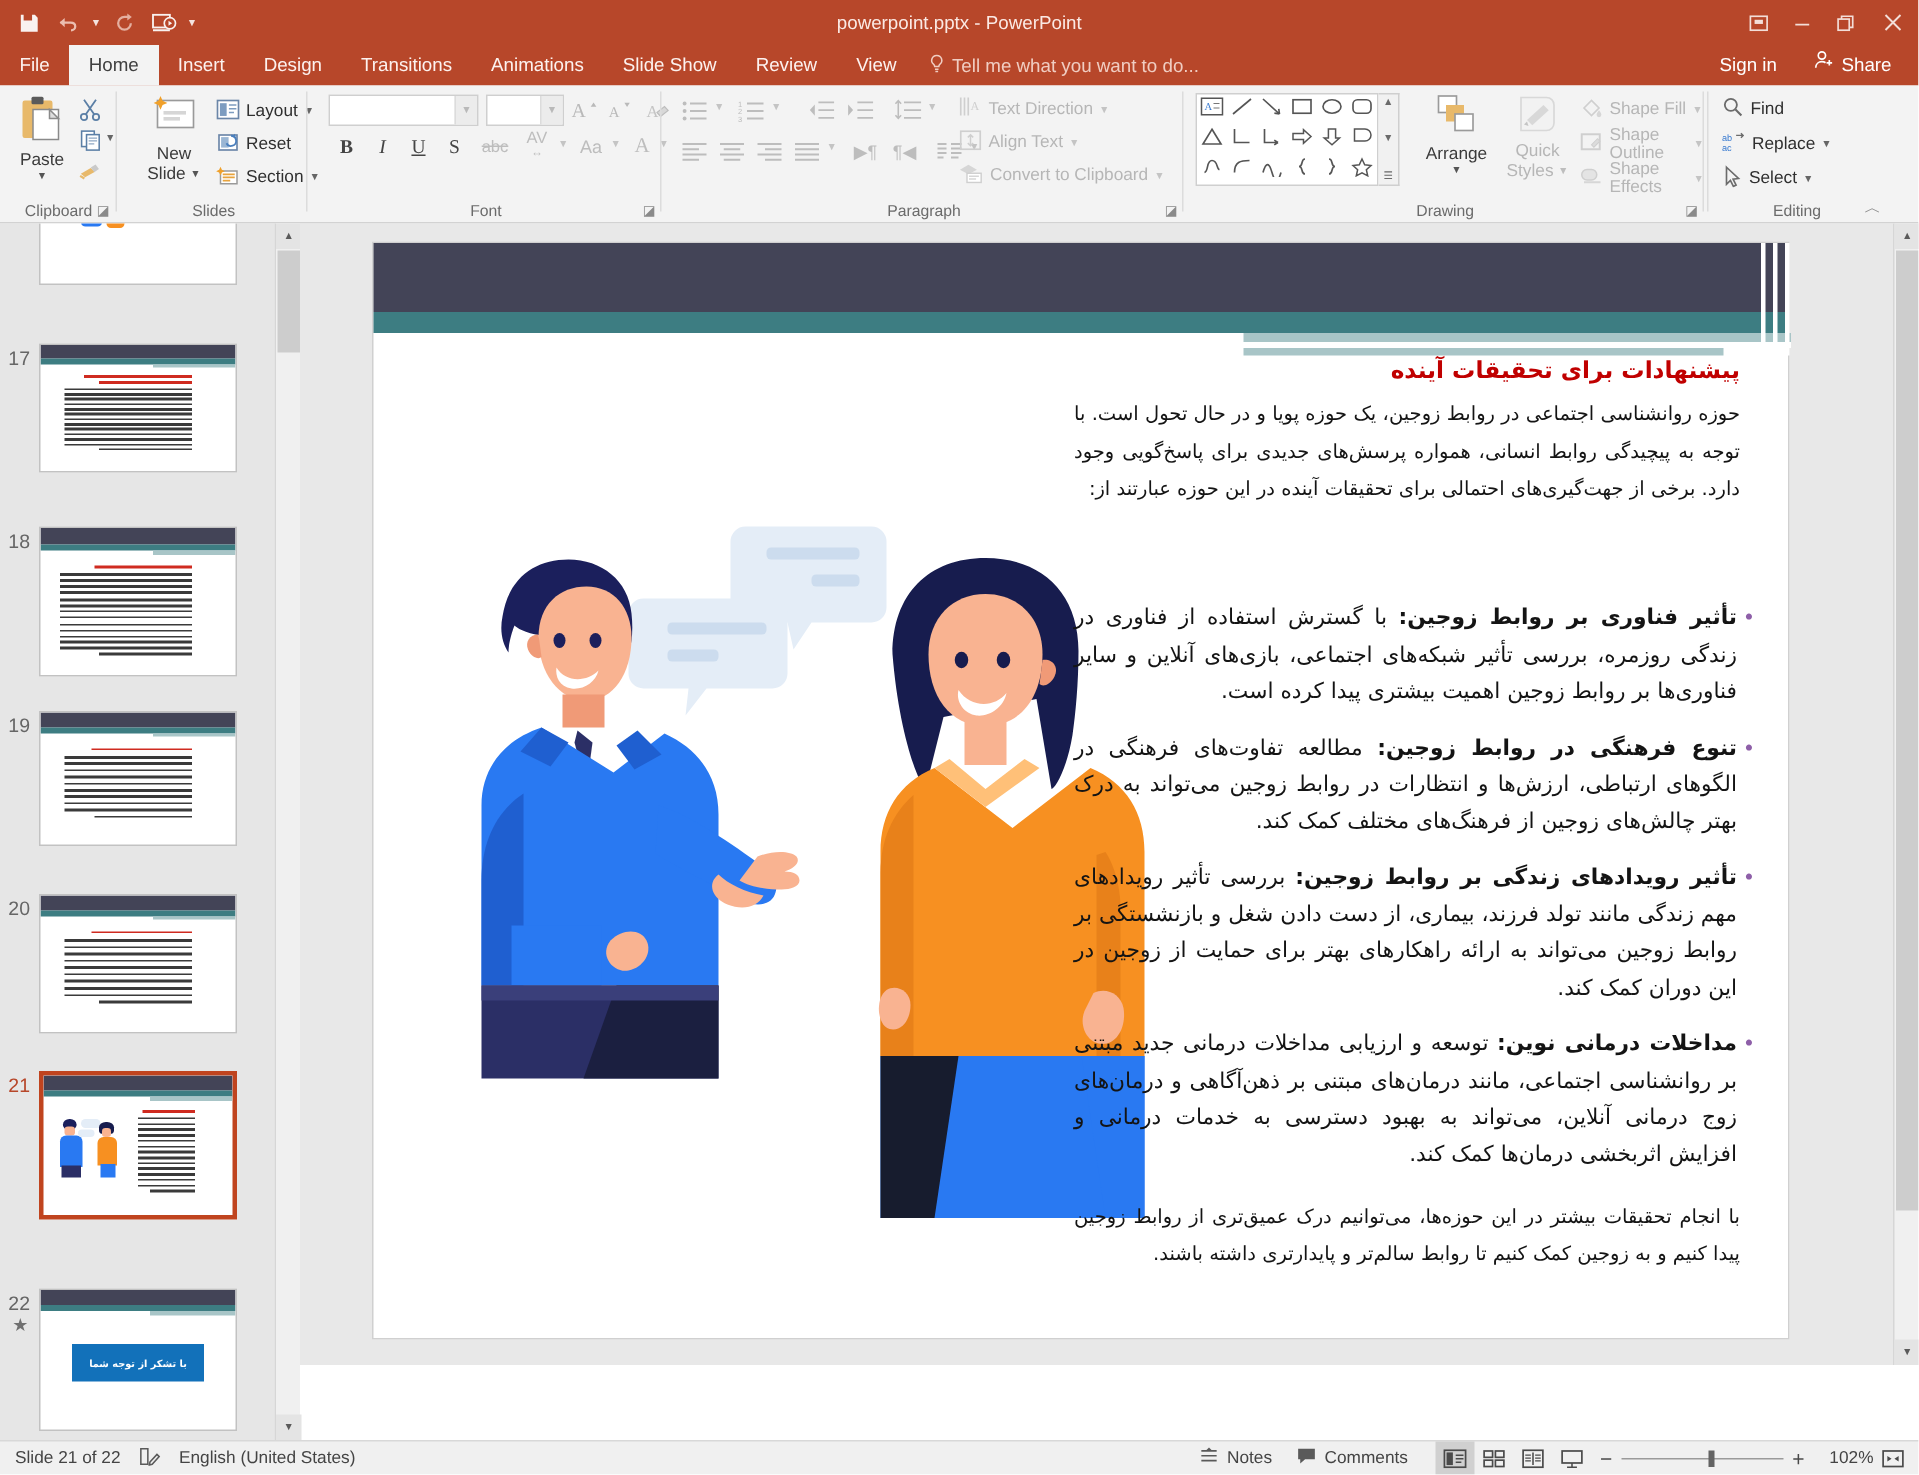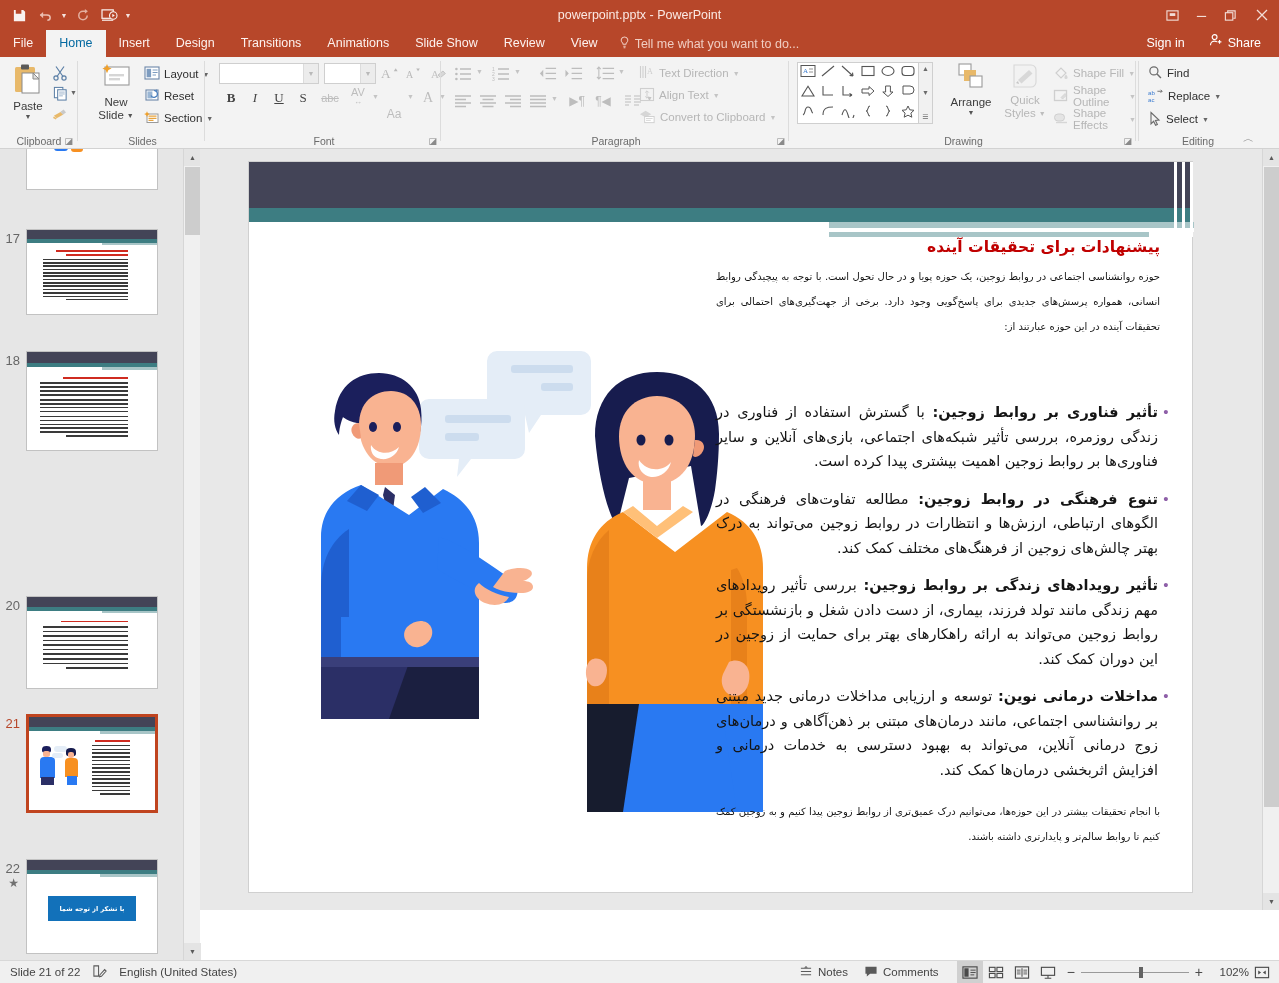--- a/index.html
+++ b/index.html
@@ -34,21 +34,21 @@
 
   
   .tabrow {
     position: absolute; top: 30px; left: 0; width: 1279px; height: 27px;
     background: #b7472a; display: flex; align-items: flex-end;
   }
   .tab {
     height: 27px; line-height: 27px; padding: 0 13px; font-size: 12.5px; color: #fdf2ef;
     white-space: nowrap;
   }
-  .tab.active { background: #f3f3f3; color: #0369a1; }
+  .tab.active { background: #f3f3f3; color: #404040; }
   .tellme { display:flex; align-items:center; gap:5px; margin-left: 8px; color: #f0cdc2; font-size: 12.5px; height:27px;}
   .tabrow-right { position:absolute; right: 0; top:0; height:27px; display:flex; align-items:center; gap:4px; padding-right:8px;}
   .signin { font-size: 12.5px; color:#fff; padding: 0 10px; line-height:27px;}
   .share { font-size: 12.5px; color:#fff; padding: 0 10px; line-height:27px; display:flex; align-items:center; gap:5px; height:27px;}
 
   
   .ribbon {
     position: absolute; top: 57px; left: 0; width: 1279px; height: 92px;
     background: #f3f3f3; border-bottom: 1px solid #d2d2d2;
   }
@@ -126,21 +126,21 @@
   .s-bar { position:absolute; background:#a8c5c7; }
   .s-white { position:absolute; background:#ffffff; }
 
   .slide-title {
     position:absolute; right:32px; top:76px; width:460px;
     text-align:right; direction:rtl; color:#c00000; font-weight:bold; font-size:15.5px;
     font-family:"DejaVu Sans", sans-serif;
   }
   .slide-para {
     position:absolute; right:32px; width:444px; direction:rtl; text-align:justify;
-    font-size:10px; line-height:25px; color:#141414; font-family:"DejaVu Sans", sans-serif;
+    font-size:13px; line-height:25px; color:#141414; font-family:"DejaVu Sans", sans-serif;
   }
   .blist { position:absolute; right:18px; width:458px; direction:rtl; }
   .bli { display:flex; align-items:flex-start; margin-bottom:13px; }
   .bdot { width:16px; flex:0 0 16px; color:#8e5fa8; font-size:15px; line-height:24px; text-align:center; }
   .btxt { flex:1; text-align:justify; font-size:14.5px; line-height:24.5px; color:#141414; font-family:"DejaVu Sans", sans-serif;}
   .btxt b { font-weight:bold; }
 
   .slide-vscroll { position:absolute; top:149px; right:0; width:17px; height:761px; background:#f0f0f0; border-left:1px solid #d6d6d6;}
 
   
@@ -391,21 +391,21 @@
       <div class="fbtn on" style="left:14px; top:31px; width:20px; height:20px; font-weight:bold; font-family:'Liberation Serif', serif;">B</div>
       <div class="fbtn on" style="left:38px; top:31px; width:20px; height:20px; font-style:italic; font-family:'Liberation Serif', serif;">I</div>
       <div class="fbtn on" style="left:62px; top:31px; width:20px; height:20px; text-decoration:underline; font-family:'Liberation Serif', serif;">U</div>
       <div class="fbtn on" style="left:86px; top:31px; width:20px; height:20px; font-family:'Liberation Serif', serif;">S</div>
       <div class="fbtn" style="left:110px; top:31px; width:26px; height:20px; font-size:11px; text-decoration:line-through;">abc</div>
       <div class="fbtn" style="left:138px; top:29px; width:26px; height:22px; font-size:11px; flex-direction:column; line-height:9px;">
         <span>AV</span>
         <span style="font-size:8px;">↔</span>
       </div>
       <div class="sm-caret dim" style="position:absolute; left:165px; top:36px;">▼</div>
-      <div class="fbtn" style="left:175px; top:31px; width:24px; height:20px; font-size:12px;margin-top:16px;">Aa</div>
+      <div class="fbtn" style="left:175px; top:31px; width:24px; height:20px; font-size:12px;">Aa</div>
       <div class="sm-caret dim" style="position:absolute; left:200px; top:36px;">▼</div>
       <div class="fbtn" style="left:211px; top:31px; width:20px; height:20px; font-size:14px; font-family:'Liberation Serif', serif;">A</div>
       <div class="sm-caret dim" style="position:absolute; left:232px; top:36px;">▼</div>
 
       <div class="group-label">Font</div>
       <div class="dlg" style="right:4px;">◪</div>
       <div class="group-sep" style="right:0;"></div>
     </div>
 
     <div class="group" style="left:443px; width:346px;">
@@ -736,20 +736,41 @@
           <div class="t-line" style="left:10%; top:65%; width:68%;"></div>
           <div class="t-line" style="left:10%; top:69%; width:68%;"></div>
           <div class="t-line" style="left:10%; top:73%; width:68%;"></div>
           <div class="t-line" style="left:10%; top:77%; width:68%;"></div>
           <div class="t-line" style="left:10%; top:81%; width:68%;"></div>
           <div class="t-line" style="left:30%; top:85%; width:48%;"></div>
         </div>
       </div>
     </div>
 
+    <div class="thumb-row" style="top:325px;">
+      <div class="thumb-num">19</div>
+      <div class="thumb" style="height:90px;">
+        <div class="t-navy"></div>
+        <div class="t-teal" style="top:11%;"></div>
+        <div class="t-lt" style="left:58%; top:15.5%; width:42%; height:2.6%;"></div>
+        <div>
+          <div class="t-line red" style="left:26%; top:27%; width:52%;"></div>
+          <div class="t-line" style="left:12%; top:33%; width:66%;"></div>
+          <div class="t-line" style="left:12%; top:38%; width:66%;"></div>
+          <div class="t-line" style="left:12%; top:43%; width:66%;"></div>
+          <div class="t-line" style="left:12%; top:48%; width:66%;"></div>
+          <div class="t-line" style="left:12%; top:53%; width:66%;"></div>
+          <div class="t-line" style="left:12%; top:58%; width:66%;"></div>
+          <div class="t-line" style="left:12%; top:63%; width:66%;"></div>
+          <div class="t-line" style="left:12%; top:68%; width:66%;"></div>
+          <div class="t-line" style="left:12%; top:73%; width:66%;"></div>
+          <div class="t-line" style="left:28%; top:78%; width:50%;"></div>
+        </div>
+      </div>
+    </div>
 
     <div class="thumb-row" style="top:447px;">
       <div class="thumb-num">20</div>
       <div class="thumb" style="height:93px;">
         <div class="t-navy"></div>
         <div class="t-teal" style="top:11%;"></div>
         <div class="t-lt" style="left:58%; top:15.5%; width:42%; height:2.6%;"></div>
         <div>
           <div class="t-line red" style="left:26%; top:26%; width:52%;"></div>
           <div class="t-line" style="left:12%; top:32%; width:66%;"></div>

